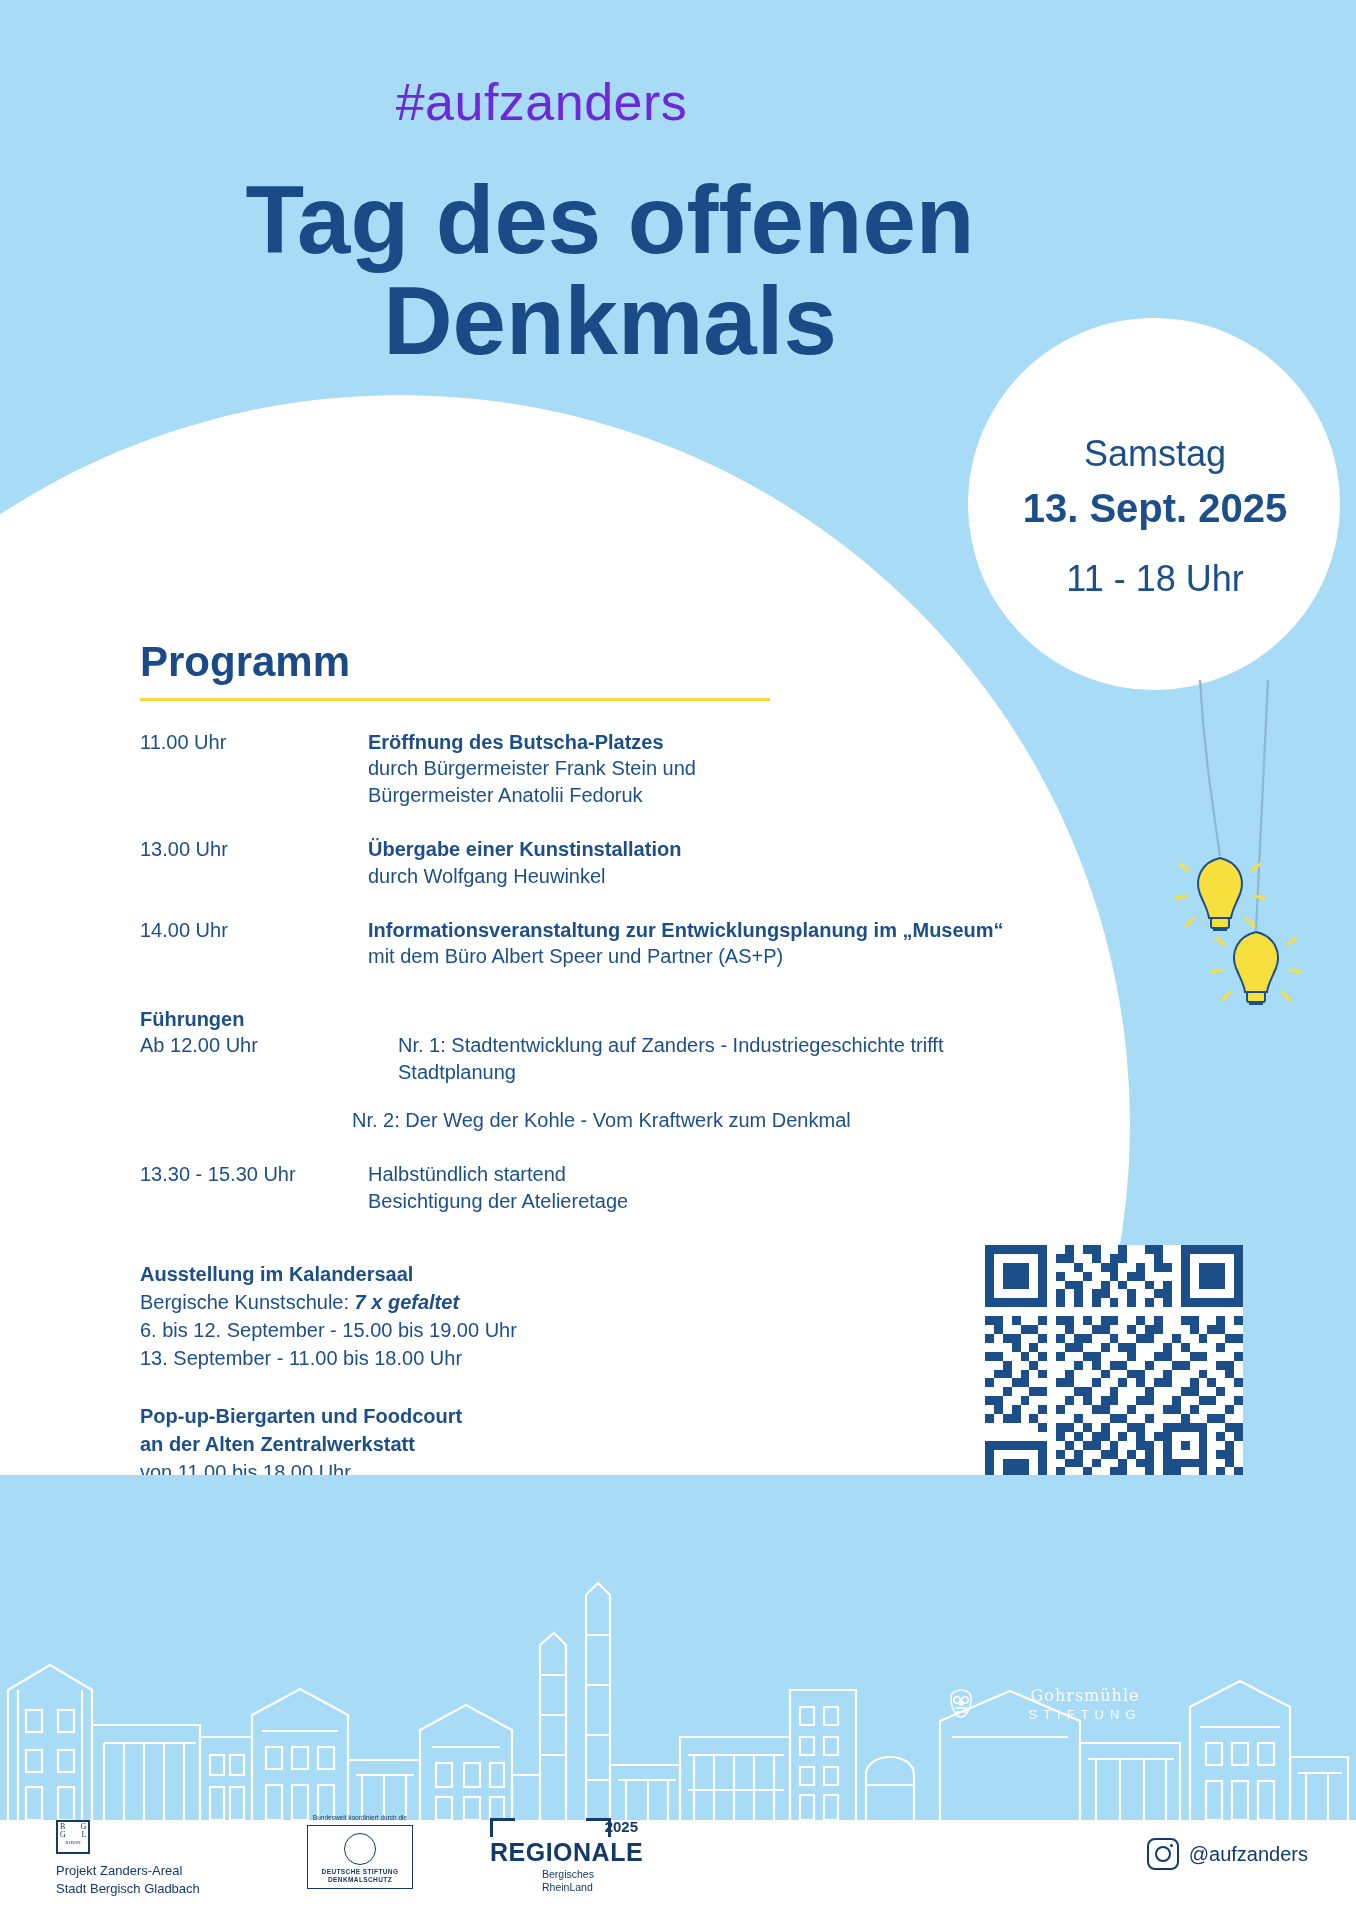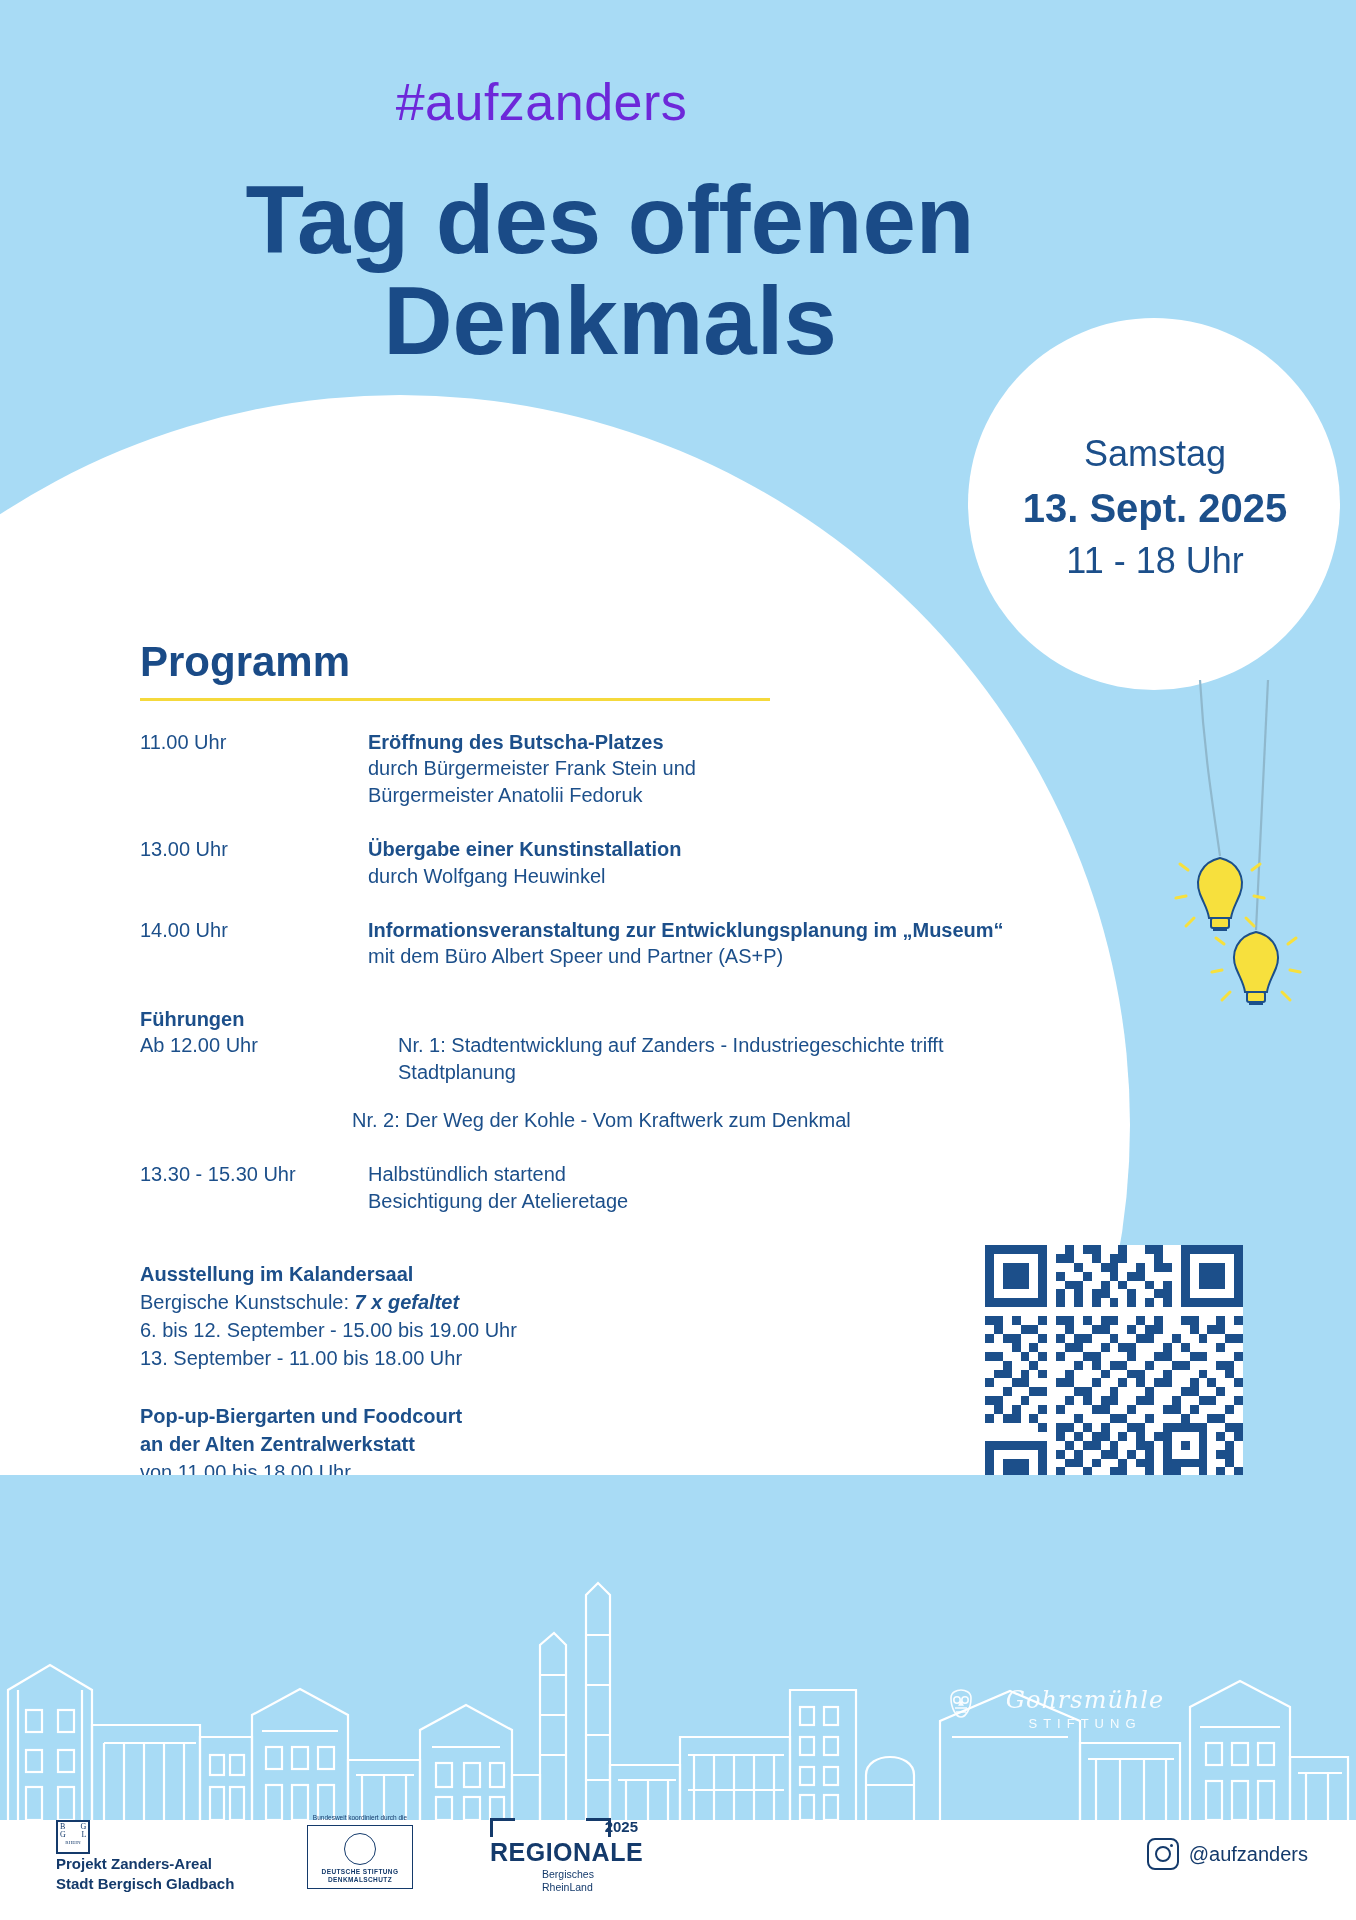--- a/index.html
+++ b/index.html
@@ -83,21 +83,21 @@
   .date-box {
     position: absolute;
     left: 985px;
     top: 430px;
     width: 340px;
     text-align: center;
     line-height: 1.35;
   }
   .date-box .d1 { font-size: 36px; font-weight: 400; }
   .date-box .d2 { font-size: 40px; font-weight: 700; margin-top: 2px;}
-  .date-box .d3 { font-size: 36px; font-weight: 400; margin-top: 2px;}
+  .date-box .d3 { font-size: 36px; font-weight: 400; margin-top: 20px;}
 
   
   .bulbs {
     position: absolute;
     left: 1160px;
     top: 680px;
     width: 190px;
     height: 400px;
   }
 
@@ -183,22 +183,23 @@
     width: 34px; height: 34px;
     border: 2px solid #143a6b;
     font-size: 8px;
     line-height: 1.05;
     padding: 1px 2px;
     box-sizing: border-box;
     letter-spacing: -0.3px;
     font-family: "Liberation Serif", serif;
   }
   .logo-zanders .txt {
-    font-size: 15px;
-    font-weight: 700;
+    margin-top: 8px;
+    font-size: 13px;
+    font-weight: 400;
     line-height: 1.35;
     color: #143a6b;
   }
   .logo-dsd {
     position: absolute;
     left: 305px;
     top: 14px;
     width: 110px;
     text-align: center;
   }
@@ -308,22 +309,21 @@
   .wm {
     position: absolute;
     left: 990px;
     top: 1686px;
     width: 190px;
     text-align: center;
     color: rgba(255,255,255,0.92);
   }
   .wm .script {
     font-family: "DejaVu Serif", serif;
-    font-style: italic;
-    font-size: 24px;
+    font-size: 16px;
     letter-spacing: 1px;
   }
   .wm .sub {
     font-size: 13px;
     letter-spacing: 6px;
     margin-top: 2px;
   }
   .wm .owl {
     position: absolute;
     left: -44px;

